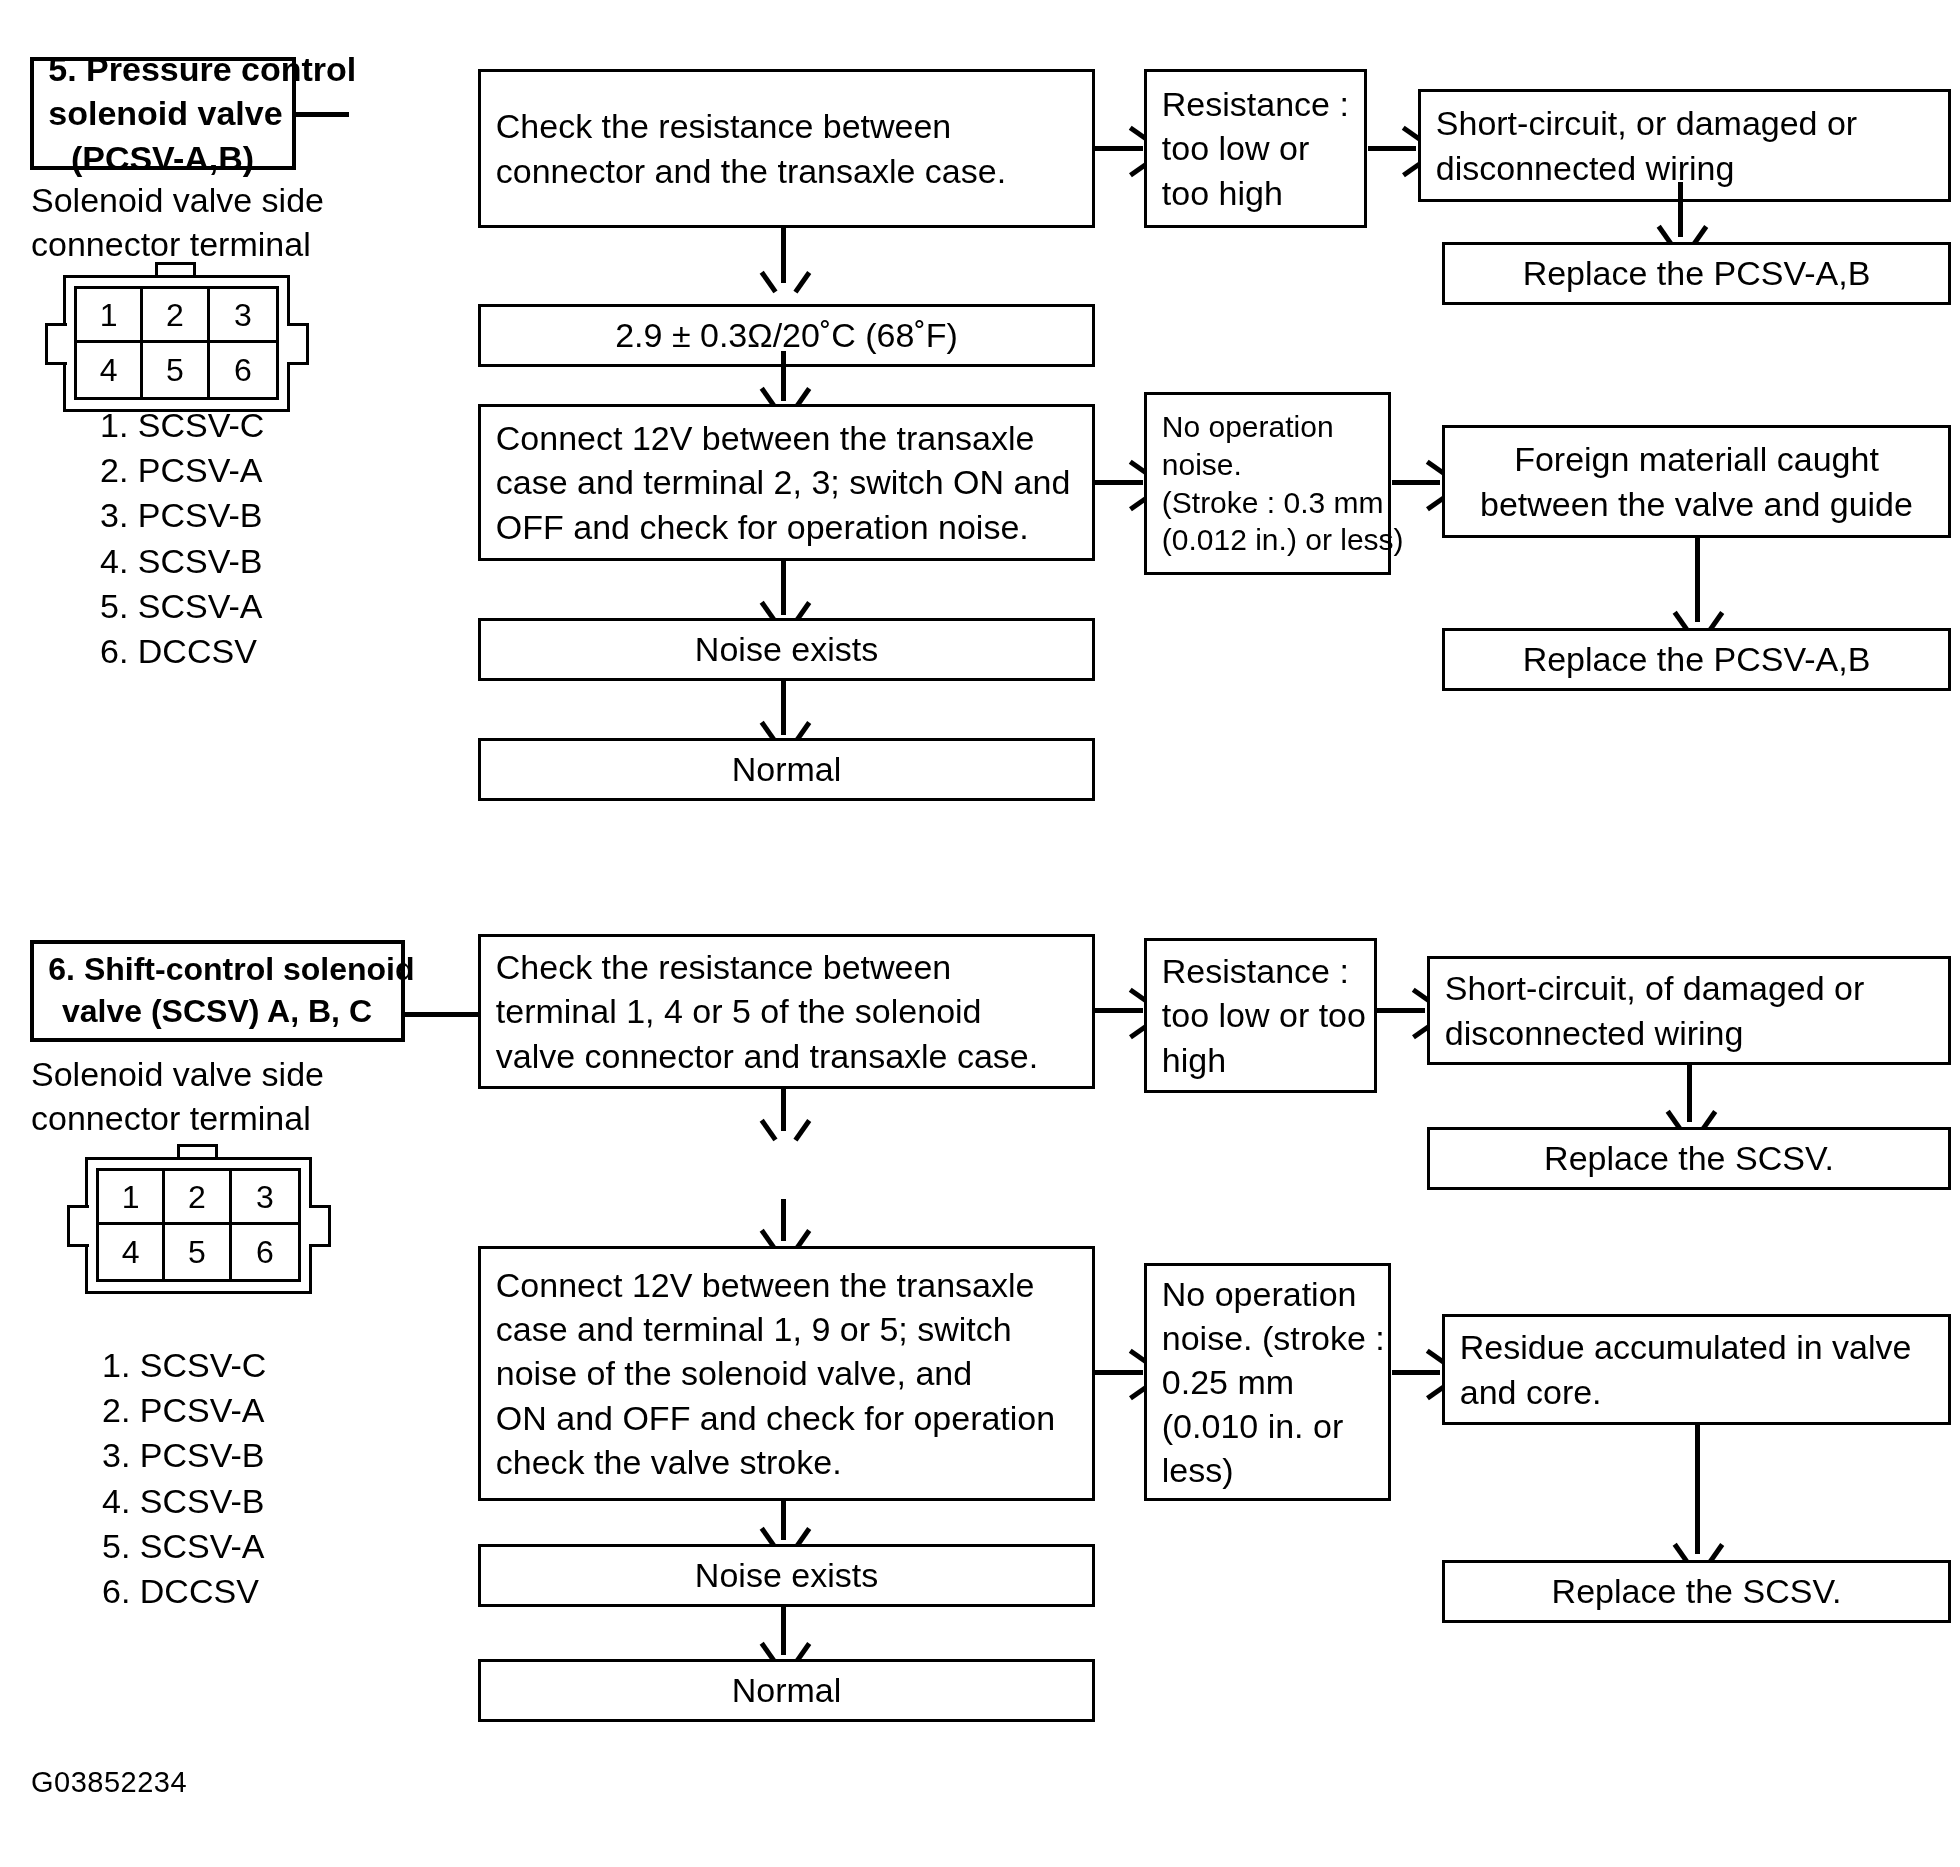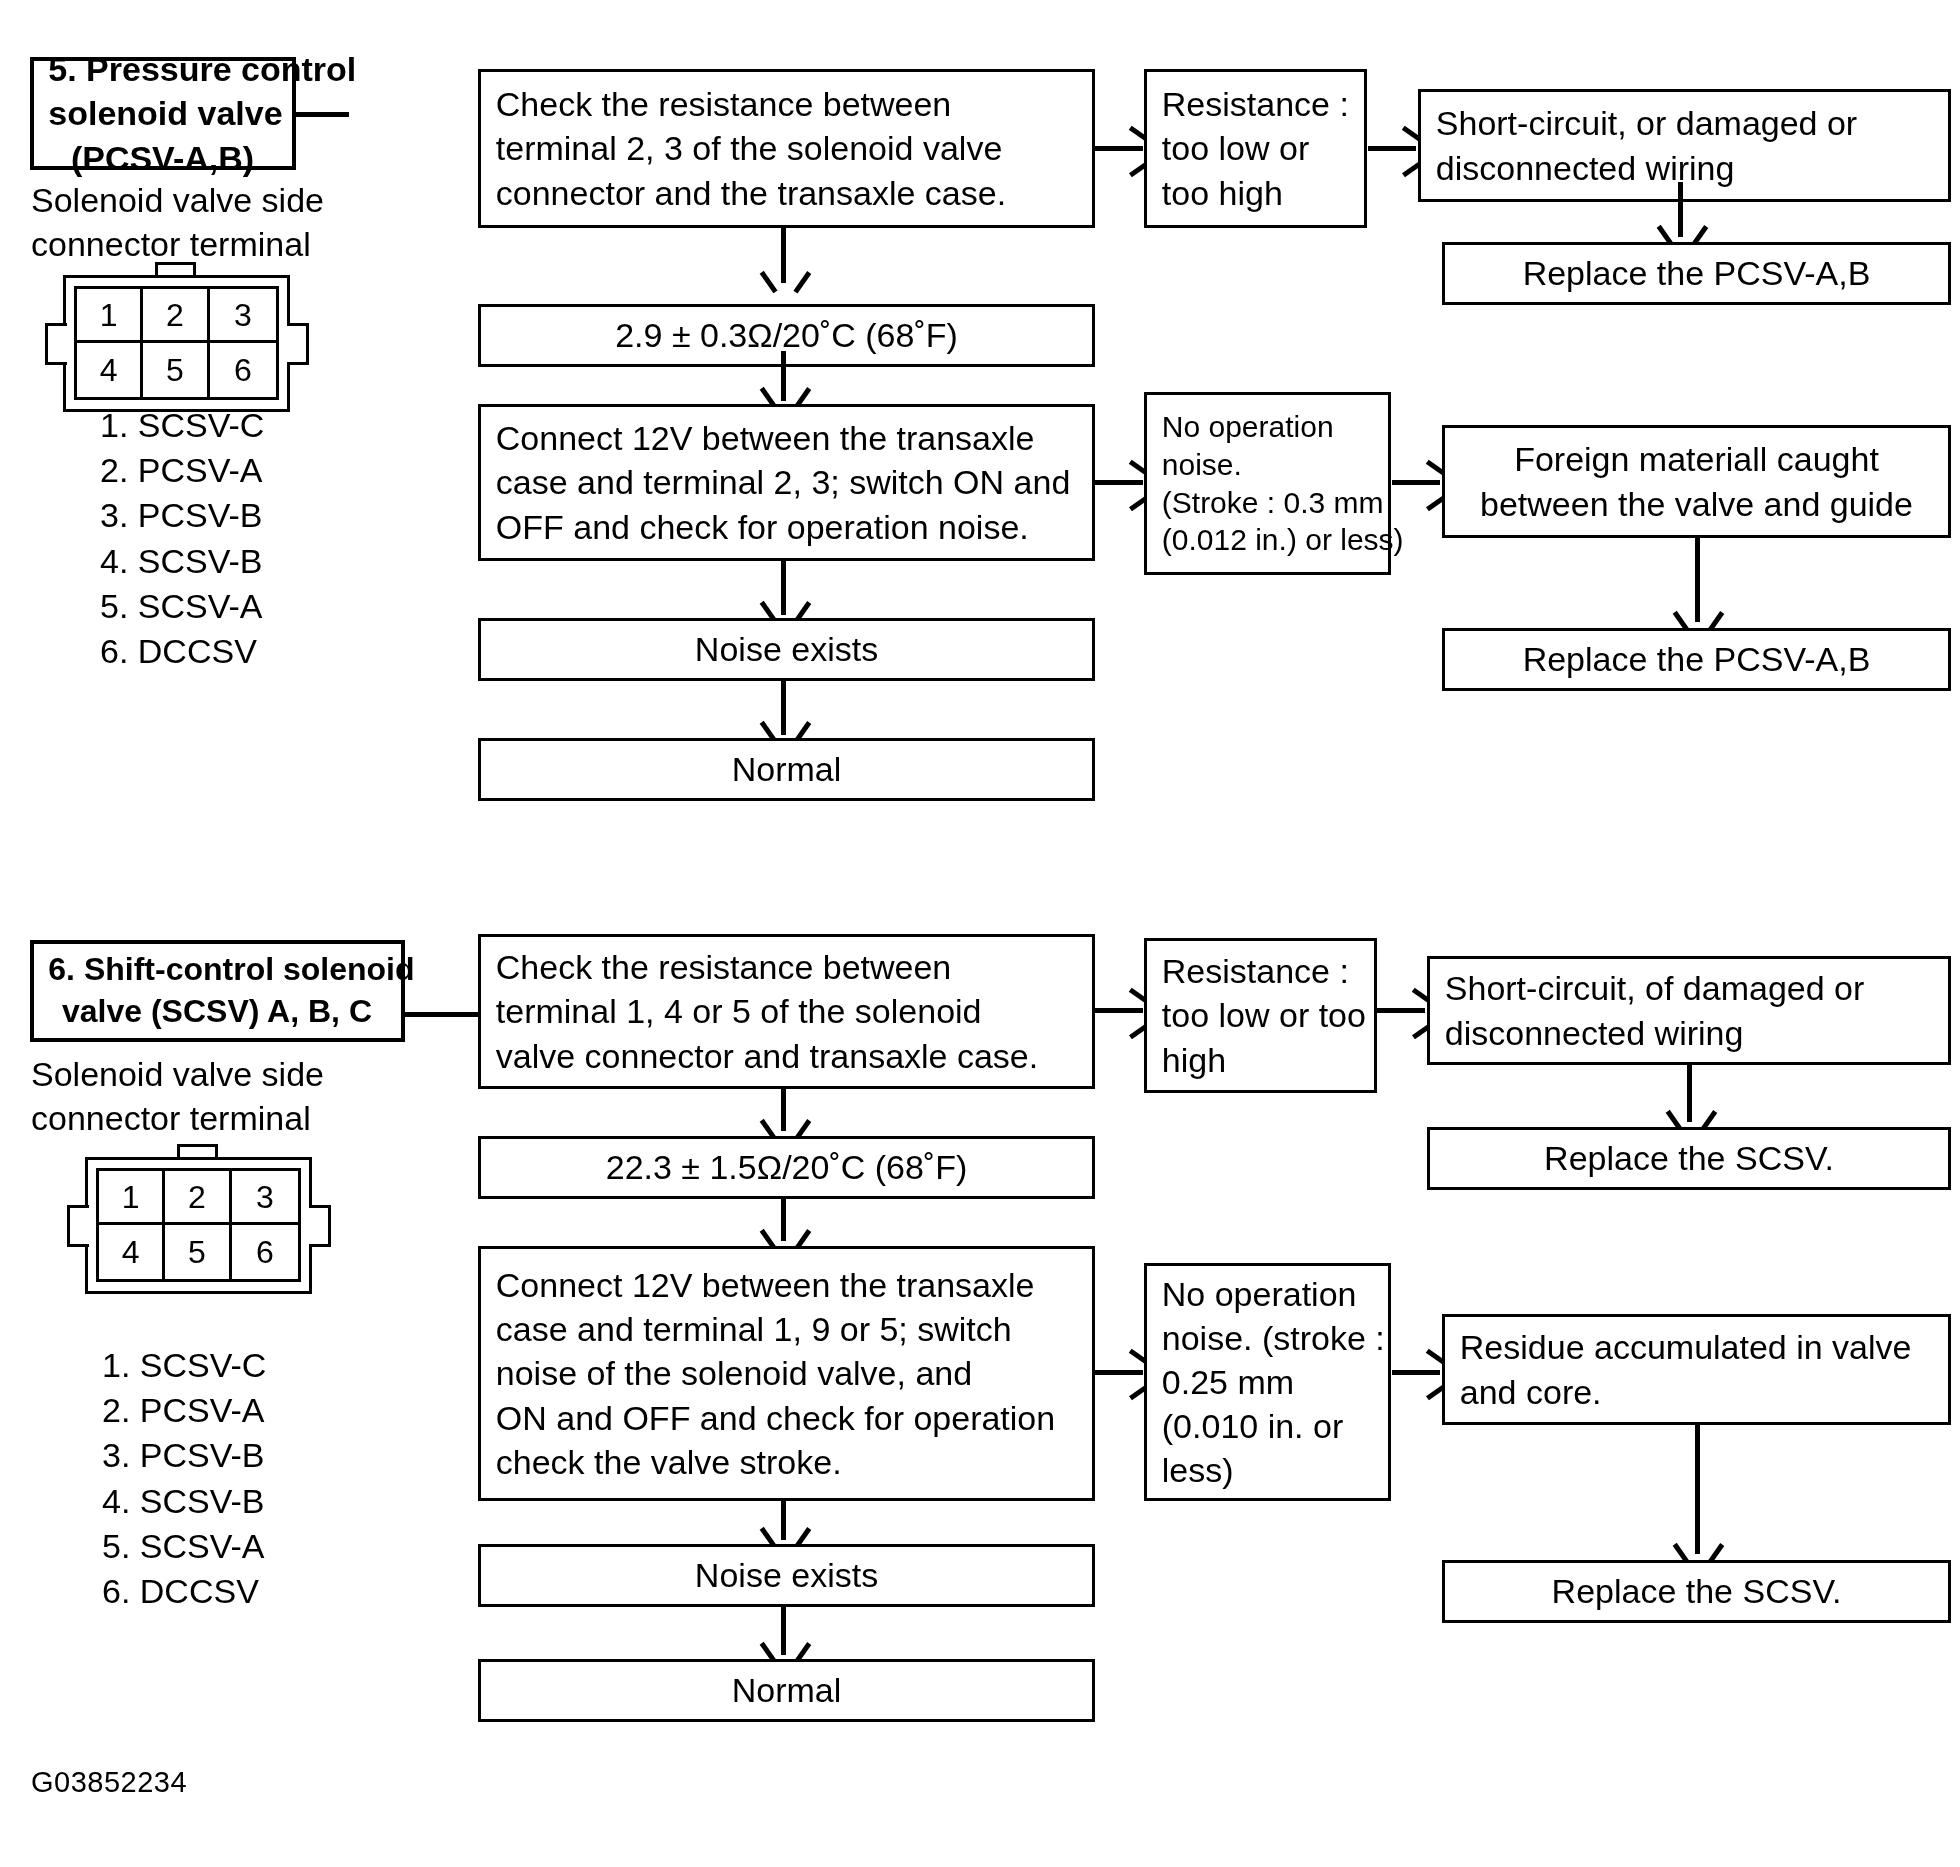--- a/index.html
+++ b/index.html
@@ -213,21 +213,20 @@
     <div>1. SCSV-C</div>
     <div>2. PCSV-A</div>
     <div>3. PCSV-B</div>
     <div>4. SCSV-B</div>
     <div>5. SCSV-A</div>
     <div>6. DCCSV</div>
   </div>
 
   <div class="box left" style="left:478px; top:69px; width:617px; height:159px;">
     <span class="ln">Check the resistance between</span>
-    <span class="ln">terminal 2, 3 of the solenoid valve</span>
     <span class="ln">connector and the transaxle case.</span>
   </div>
 
   <div class="hline" style="left:1095px; top:146px; width:48px;"></div>
   <div class="arrow-r" style="left:1146px; top:149px;"></div>
 
   <div class="box left" style="left:1144px; top:69px; width:223px; height:159px;">
     <span class="ln">Resistance :</span>
     <span class="ln">too low or</span>
     <span class="ln">too high</span>
@@ -363,23 +362,20 @@
   <div class="vline" style="left:1687px; top:1065px; height:57px;"></div>
   <div class="arrow-d" style="left:1689px; top:1127px;"></div>
 
   <div class="box center" style="left:1427px; top:1127px; width:524px; height:63px;">
     <span class="ln">Replace the SCSV.</span>
   </div>
 
   <div class="vline" style="left:781px; top:1089px; height:42px;"></div>
   <div class="arrow-d" style="left:783px; top:1136px;"></div>
 
-  <div class="box center" style="left:478px; top:1136px; width:617px; height:63px;">
-    <span class="ln">22.3 ± 1.5Ω/20˚C (68˚F)</span>
-  </div>
 
   <div class="vline" style="left:781px; top:1199px; height:42px;"></div>
   <div class="arrow-d" style="left:783px; top:1246px;"></div>
 
   <div class="box left" style="left:478px; top:1246px; width:617px; height:255px;">
     <span class="ln">Connect 12V between the transaxle</span>
     <span class="ln">case and terminal 1, 9 or 5; switch</span>
     <span class="ln">noise of the solenoid valve, and</span>
     <span class="ln">ON and OFF and check for operation</span>
     <span class="ln">check the valve stroke.</span>

